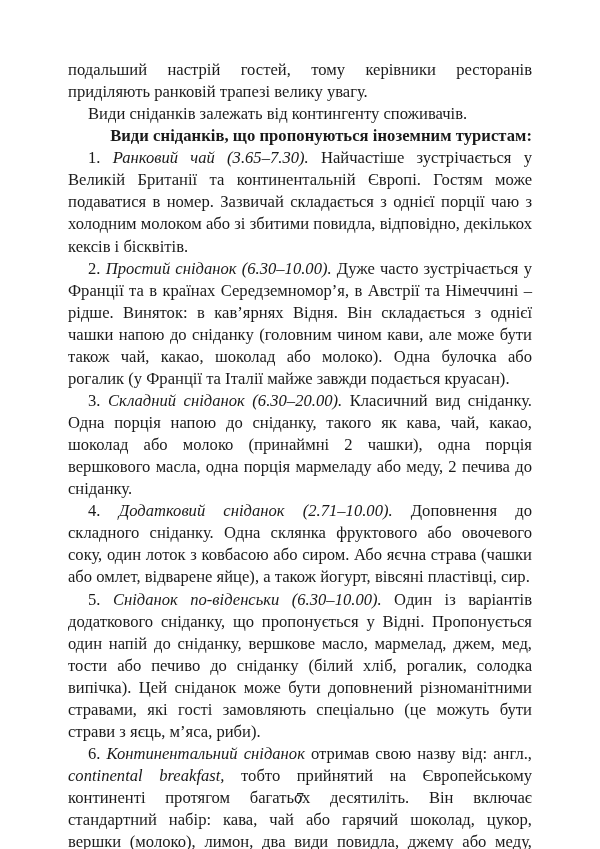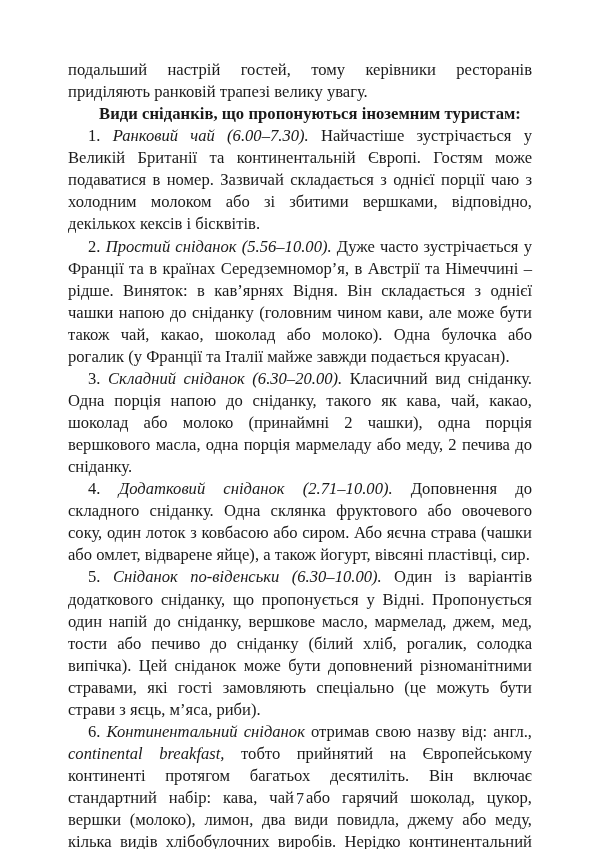--- a/index.html
+++ b/index.html
@@ -30,51 +30,52 @@
       hyphens: none;
       font-family: Liberation Serif, serif;
     }
     .para.first {
       text-indent: 0;
     }
     .heading {
       margin: 0;
       text-indent: 20px;
       font-weight: bold;
-      text-align: center;
+      text-align: right;
       letter-spacing: 0.05px;
     }
     .it { font-style: italic; }
     .page-number {
       position: absolute;
       left: 0;
       width: 600px;
       top: 790px;
       text-align: center;
       font-size: 16px;
       color: #222;
     }
   </style>
 </head>
 <body>
 
 <div class="page">
   <p class="para first">подальший настрій гостей, тому керівники ресторанів приділяють ранковій трапезі велику увагу.</p>
 
+  <p class="para">Види сніданків залежать від контингенту споживачів.</p>
 
   <p class="heading">Види сніданків, що пропонуються іноземним туристам:</p>
 
   <p class="para">
     <span>1.</span>
-    <span class="it">Ранковий чай (6.00–7.30).</span><span> Найчастіше зустрічається у Великій Британії та континентальній Європі. Гостям може подаватися в номер. Зазвичай складається з однієї порції чаю з холодним молоком або зі збитими вершками, відповідно, декількох кексів і бісквітів.</span>
+    <span class="it">Ранковий чай (3.65–7.30).</span><span> Найчастіше зустрічається у Великій Британії та континентальній Європі. Гостям може подаватися в номер. Зазвичай складається з однієї порції чаю з холодним молоком або зі збитими повидла, відповідно, декількох кексів і бісквітів.</span>
   </p>
 
   <p class="para">
     <span>2.</span>
-    <span class="it">Простий сніданок (5.56–10.00).</span><span> Дуже часто зустрічається у Франції та в країнах Середземномор’я, в Австрії та Німеччині – рідше. Виняток: в кав’ярнях Відня. Він складається з однієї чашки напою до сніданку (головним чином кави, але може бути також чай, какао, шоколад або молоко). Одна булочка або рогалик (у Франції та Італії майже завжди подається круасан).</span>
+    <span class="it">Простий сніданок (6.30–10.00).</span><span> Дуже часто зустрічається у Франції та в країнах Середземномор’я, в Австрії та Німеччині – рідше. Виняток: в кав’ярнях Відня. Він складається з однієї чашки напою до сніданку (головним чином кави, але може бути також чай, какао, шоколад або молоко). Одна булочка або рогалик (у Франції та Італії майже завжди подається круасан).</span>
   </p>
 
   <p class="para">
     <span>3.</span>
     <span class="it">Складний сніданок (6.30–20.00).</span><span> Класичний вид сніданку. Одна порція напою до сніданку, такого як кава, чай, какао, шоколад або молоко (принаймні 2 чашки), одна порція вершкового масла, одна порція мармеладу або меду, 2 печива до сніданку.</span>
   </p>
 
   <p class="para">
     <span>4.</span>
     <span class="it">Додатковий сніданок (2.71–10.00).</span><span> Доповнення до складного сніданку. Одна склянка фруктового або овочевого соку, один лоток з ковбасою або сиром. Або яєчна страва (чашки або омлет, відварене яйце), а також йогурт, вівсяні пластівці, сир.</span>

